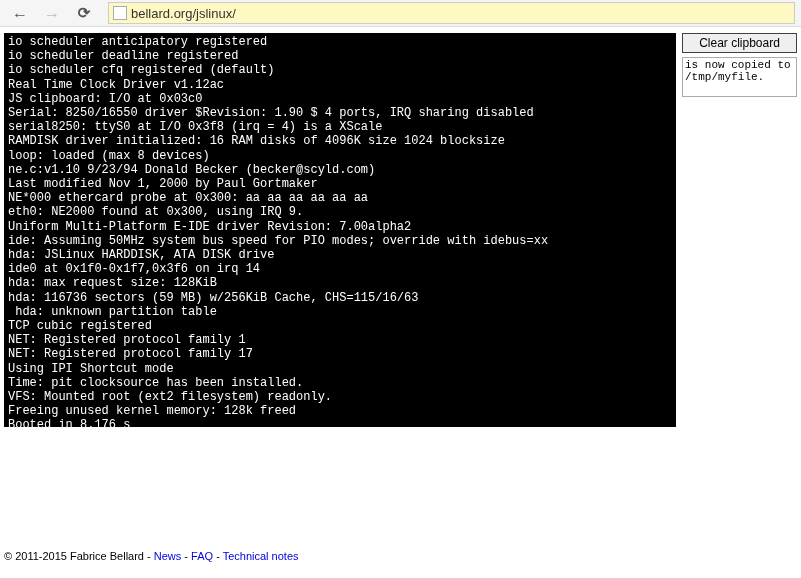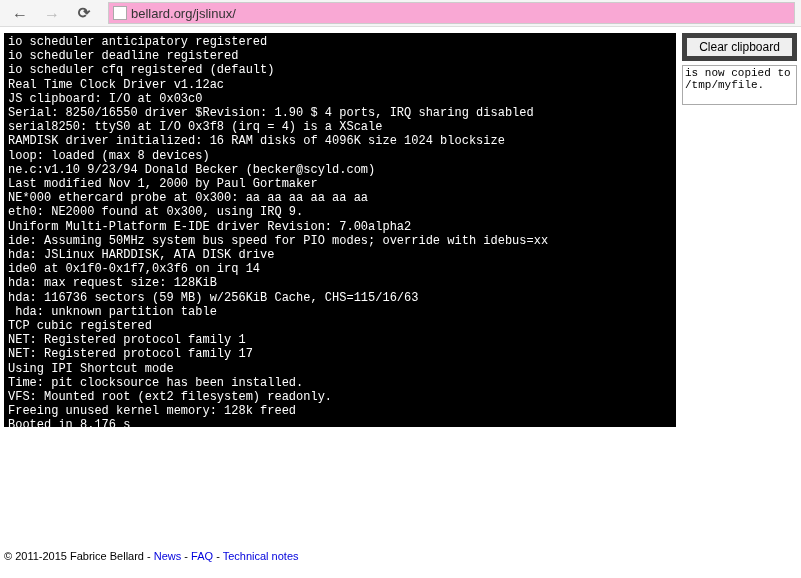--- a/index.html
+++ b/index.html
@@ -1,26 +1,26 @@
 <!DOCTYPE html>
 <html><head>
 <meta charset="utf-8">
 <style>
   * { margin: 0; padding: 0; box-sizing: border-box; }
   body { font-family: Arial, sans-serif; background: #fff; width: 801px; height: 578px; overflow: hidden; }
   .browser-bar { height: 27px; background: #f5f5f5; border-bottom: 1px solid #ddd; display: flex; align-items: center; padding: 0 6px; gap: 4px; }
   .nav-btn { width: 28px; height: 22px; display: flex; align-items: center; justify-content: center; color: #555; font-size: 16px; cursor: pointer; }
   .nav-btn.disabled { color: #bbb; }
   .reload { font-size: 15px; font-weight: bold; }
-  .url-bar { flex: 1; height: 22px; background: #f9a8d4; border: 1px solid #ccc; display: flex; align-items: center; padding: 0 4px; font-size: 13px; color: #333; margin-left: 6px; }
+  .url-bar { flex: 1; height: 22px; background: #fef9c3; border: 1px solid #ccc; display: flex; align-items: center; padding: 0 4px; font-size: 13px; color: #333; margin-left: 6px; }
   .url-bar .page-icon { width: 14px; height: 14px; margin-right: 4px; display:inline-block; border:1px solid #aaa; background:#fff; }
   .content { display: flex; padding: 6px 4px 0 4px; gap: 6px; align-items: flex-start; }
   .terminal { width: 672px; height: 394px; background: #000; color: #fff; font-family: "Courier New", monospace; font-size: 12px; line-height: 14.2px; padding: 2px 4px; white-space: pre; overflow: hidden; }
   .side { width: 115px; display:flex; flex-direction:column; gap:4px; }
-  .clear-btn { font-size: 12px; background: #efefef; border: 5px solid #404040; padding: 2px 4px; cursor: pointer; font-family: Arial,sans-serif; text-align:center; }
+  .clear-btn { font-size: 12px; background: #efefef; border: 1px solid #404040; padding: 2px 4px; cursor: pointer; font-family: Arial,sans-serif; text-align:center; }
   .clip-area { width: 115px; height: 40px; font-size: 11px; font-family: "Courier New", monospace; border: 1px solid #aaa; padding: 1px 2px; resize: none; overflow-y: scroll; line-height:12px; }
   .footer { position: absolute; bottom: 16px; left: 4px; font-size: 11px; font-family: Arial,sans-serif; color: #000; }
   .footer a { color: #00d; text-decoration: none; }
   .cursor { display:inline-block; width:7px; height:12px; background:#fff; vertical-align:-1px; }
 </style>
 </head>
 <body>
 
 <div class="browser-bar">
   <div class="nav-btn">←</div>

